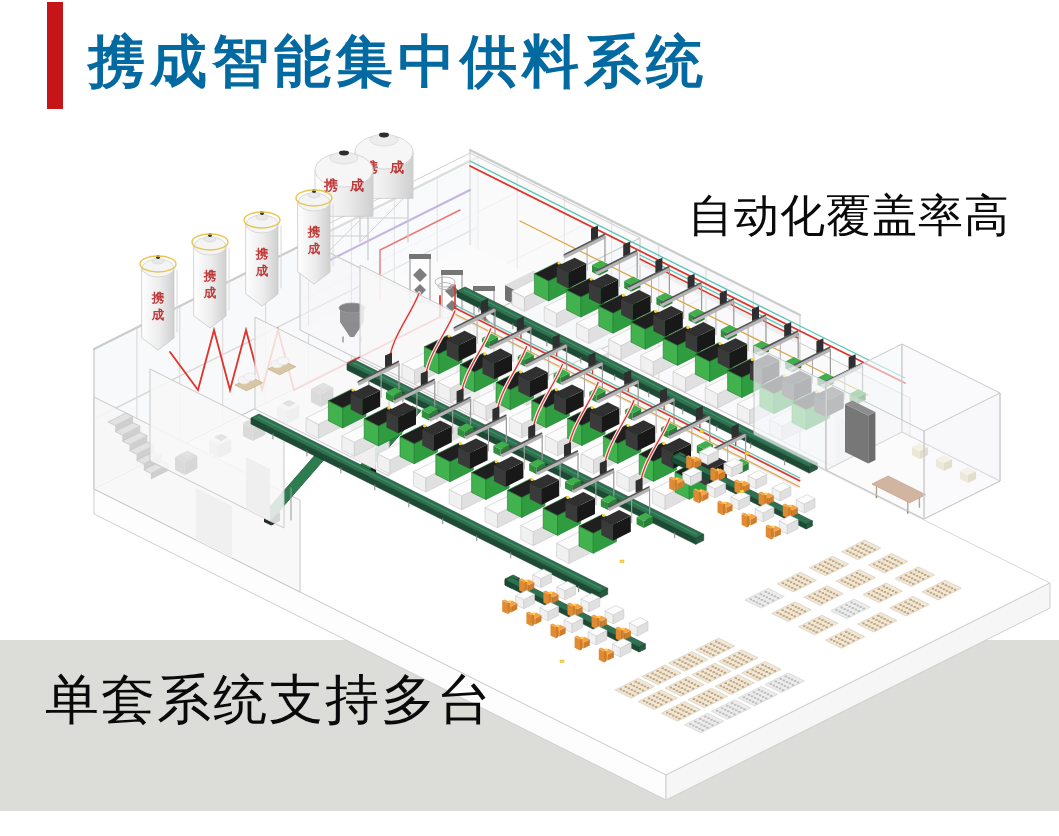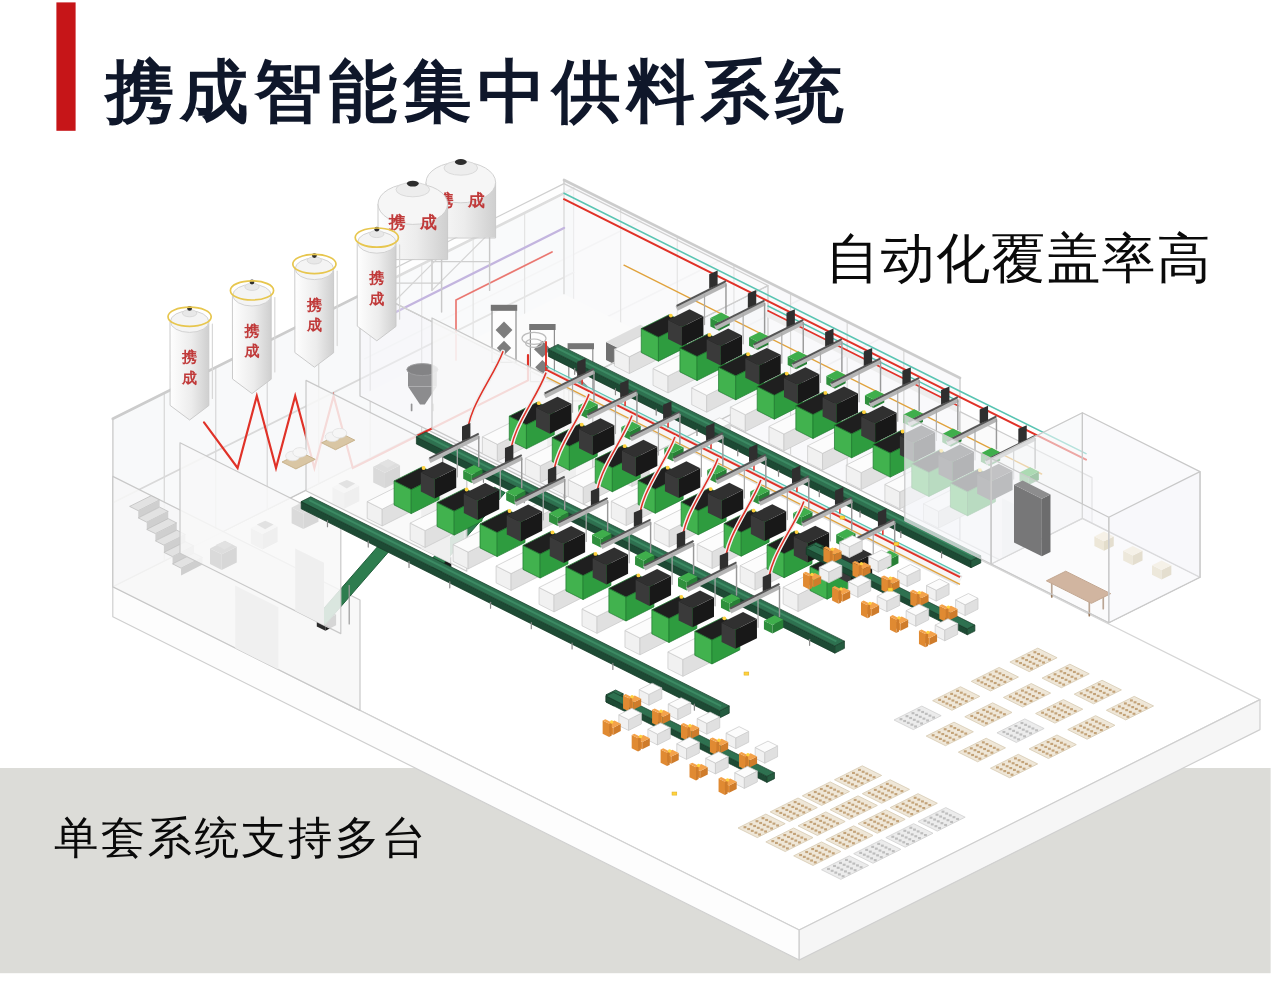--- a/index.html
+++ b/index.html
@@ -5,21 +5,21 @@
   html,body{margin:0;padding:0;background:#ffffff;}
   body{width:1059px;height:836px;position:relative;overflow:hidden;
        font-family:"Liberation Sans","DejaVu Sans",sans-serif;}
   .band{position:absolute;left:0;width:1059px;z-index:1;}
   #scene{position:absolute;left:0;top:0;z-index:2;}
   .txt{position:absolute;z-index:3;color:#0a0a0a;white-space:nowrap;}
   #title-bar{position:absolute;left:47px;top:2px;width:16px;height:107px;z-index:3;}
   #page-title{position:absolute;left:88px;top:24px;font-size:57px;font-weight:bold;
               letter-spacing:5px;z-index:3;white-space:nowrap;}
   #note-right{left:688px;top:186px;font-size:45px;font-weight:500;letter-spacing:1px;}
-  #note-bottom{left:45px;top:668px;font-size:37px;font-weight:500;letter-spacing:2px;line-height:62px;}
+  #note-bottom{left:45px;top:668px;font-size:54px;font-weight:500;letter-spacing:2px;line-height:62px;}
 </style>
 </head>
 <body>
 
 <div class="band" style="top: 640px; height: 171px; background: rgb(220, 220, 216);" id="gray-band"></div>
 
 <svg id="scene" width="1059" height="836" viewBox="0 0 1059 836">
     <g>
       <polygon points="94.0,489.0 478.0,297.0 1050.0,583.0 666.0,775.0" fill="#ffffff" stroke="#d6d6d6" stroke-width="1" stroke-linejoin="round"></polygon>
       <polygon points="94.0,489.0 666.0,775.0 666.0,800.0 94.0,514.0" fill="#fdfdfd" stroke="#cfcfcf" stroke-width="1" stroke-linejoin="round"></polygon>
@@ -1687,17 +1687,17 @@
     <g>
       <rect x="700" y="430" width="4" height="2.6" fill="#ffd23e" stroke="#d9a91f" stroke-width="0.4"></rect>
       <rect x="745" y="452" width="4" height="2.6" fill="#ffd23e" stroke="#d9a91f" stroke-width="0.4"></rect>
       <rect x="620" y="560" width="4" height="2.6" fill="#ffd23e" stroke="#d9a91f" stroke-width="0.4"></rect>
       <rect x="560" y="660" width="4" height="2.6" fill="#ffd23e" stroke="#d9a91f" stroke-width="0.4"></rect>
       <rect x="740" y="490" width="4" height="2.6" fill="#ffd23e" stroke="#d9a91f" stroke-width="0.4"></rect>
     </g>
   </svg>
 
 <div id="title-bar" style="background: rgb(198, 21, 24);"></div>
-<div id="page-title" class="txt" style="color: #0f172a; margin-top: 15px;">携成智能集中供料系统</div>
+<div id="page-title" class="txt" style="color: #0369a1;">携成智能集中供料系统</div>
 <div id="note-right" class="txt">自动化覆盖率高</div>
 <div id="note-bottom" class="txt">
   <div>单套系统支持多台</div>
 </div>
 
 </body></html>

